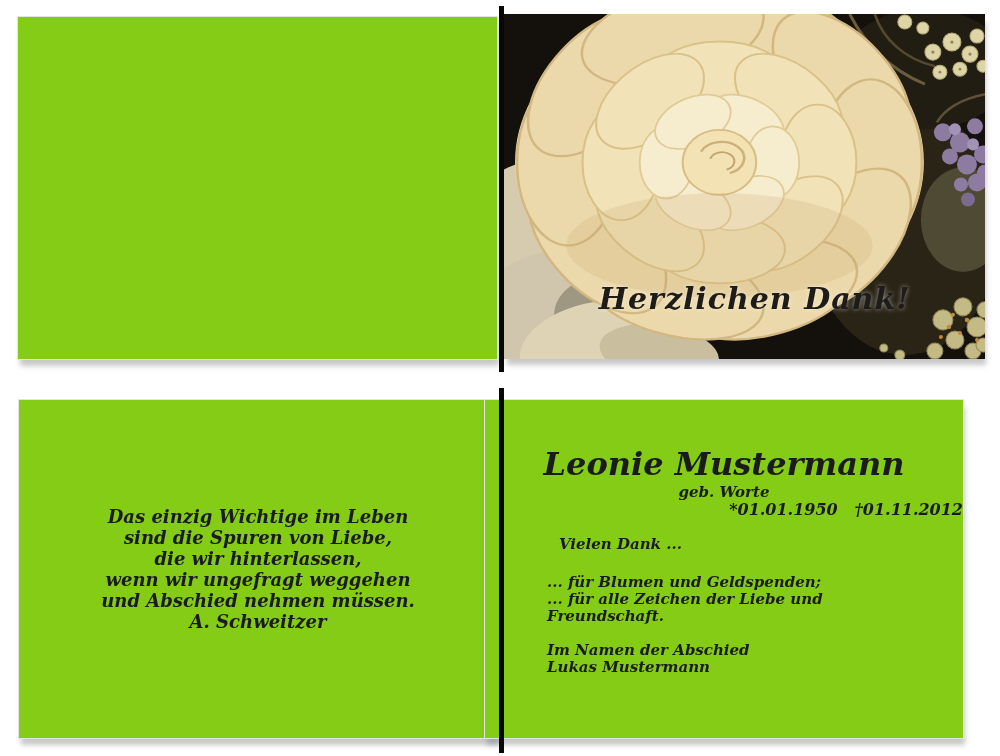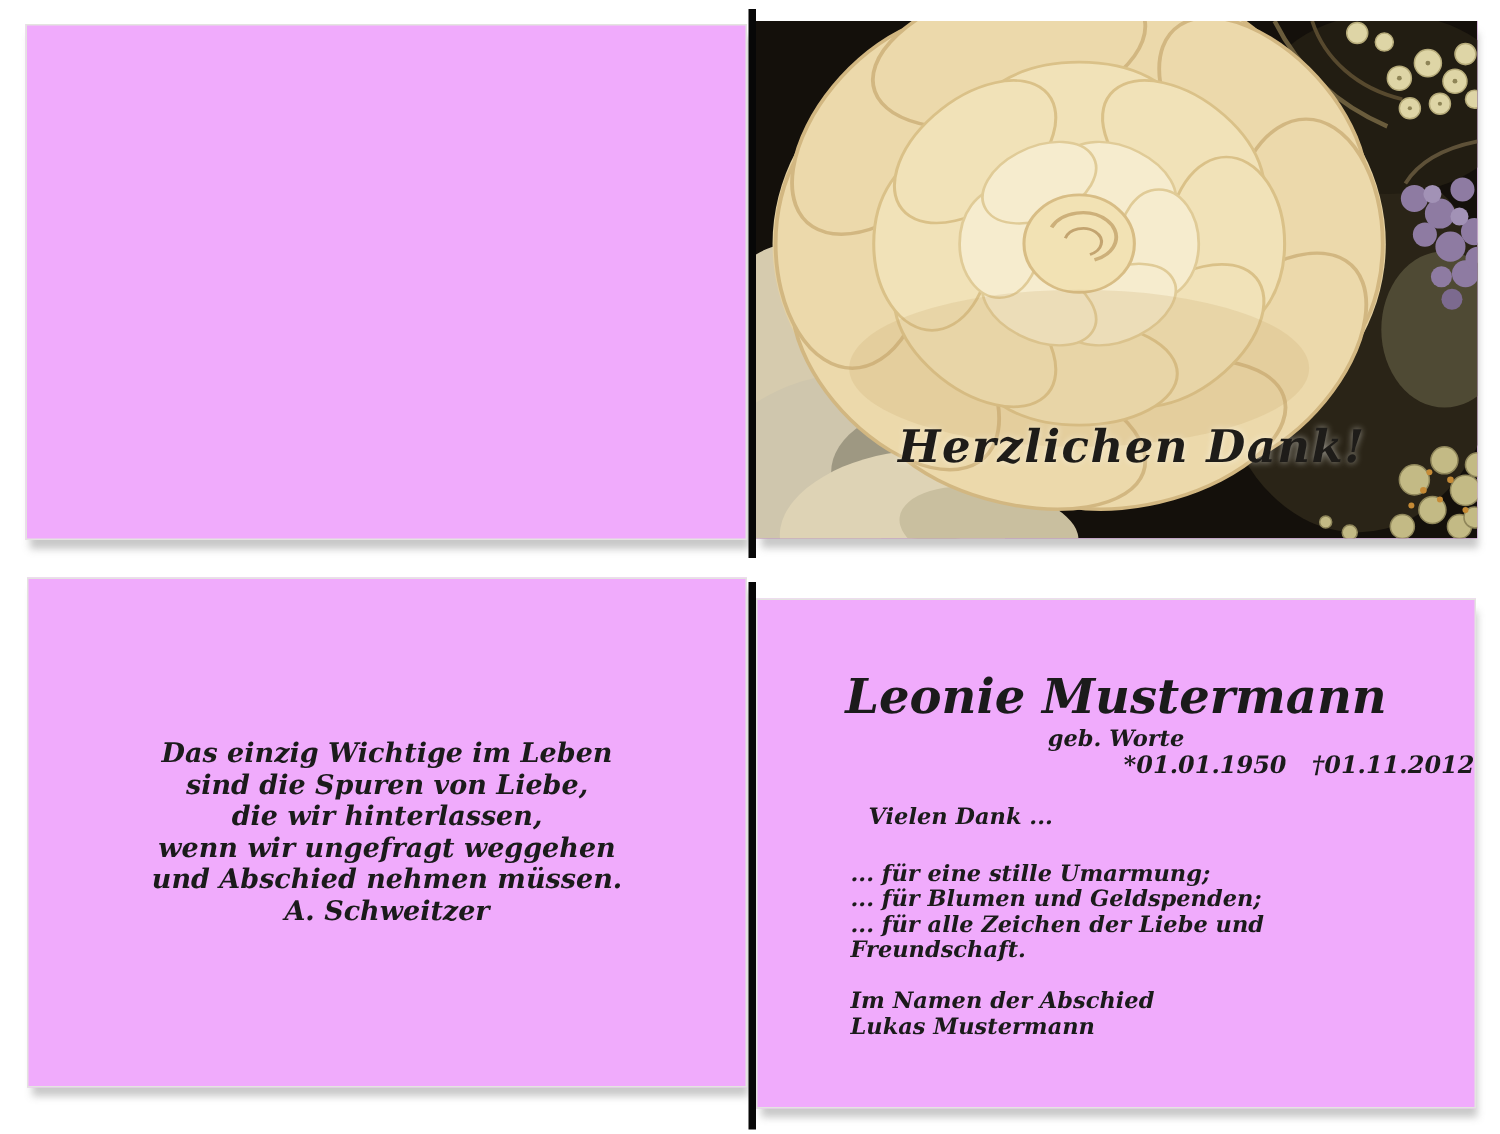--- a/index.html
+++ b/index.html
@@ -6,29 +6,29 @@
   body {
     width:1000px; height:756px;
     background:#ffffff;
     font-family:"DejaVu Serif", serif;
     overflow:hidden; position:relative;
   }
   .canvas { position:absolute; inset:0; }
 
   
   .panel {
-    position:absolute; background:#f0abfc;
+    position:absolute; background:#84cc16;
     border:1px solid #e4e4e0;
     box-shadow:2px 7px 5px -1px rgba(110,110,110,0.38);
     box-sizing:border-box;
   }
   .panel-tl { left:17px;  top:16px;  width:481px; height:344px; }
   .panel-tr { left:504px; top:14px;  width:481px; height:345px; border:none; }
-  .panel-bl { left:18px;  top:385px; width:480px; height:340px; }
-  .panel-br { left:504px; top:399px; width:480px; height:340px; }
+  .panel-bl { left:18px;  top:399px; width:480px; height:340px; }
+  .panel-br { left:484px; top:399px; width:480px; height:340px; }
 
   
   .fold { position:absolute; width:5px; background:#070707; z-index:20; }
   .fold-top    { left:499px; top:6px;   height:366px; }
   .fold-bottom { left:499px; top:388px; height:365px; }
 
   
   .photo-wrap { position:absolute; inset:0; overflow:hidden; }
   .photo-wrap svg { display:block; width:100%; height:100%; }
   .greeting {
@@ -193,21 +193,20 @@
     </div>
   </div>
 
   <div class="panel panel-br">
     <div class="name">Leonie Mustermann</div>
     <div class="birth">geb. Worte</div>
     <div class="dates">*01.01.1950   †01.11.2012</div>
     <div class="bodytext">
       <div class="intro">Vielen Dank ...</div>
       <div class="thanks">
-        <div>... für eine stille Umarmung;</div>
         <div>... für Blumen und Geldspenden;</div>
         <div>... für alle Zeichen der Liebe und Freundschaft.</div>
       </div>
       <div class="closing">
         <div>Im Namen der Abschied</div>
         <div>Lukas Mustermann</div>
       </div>
     </div>
   </div>
 

